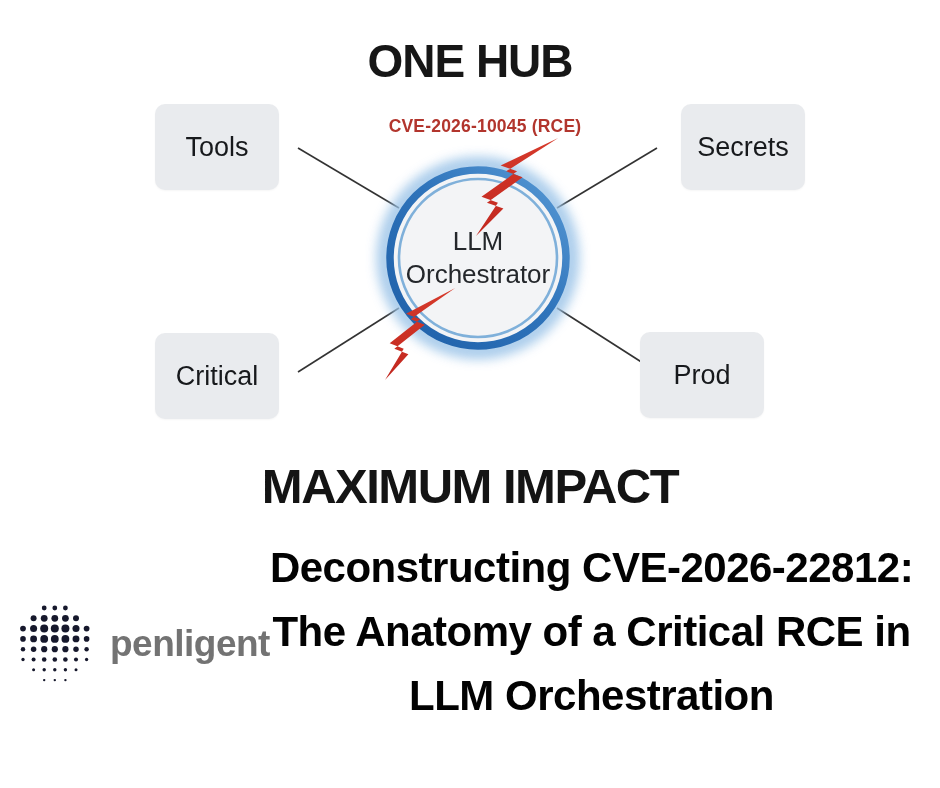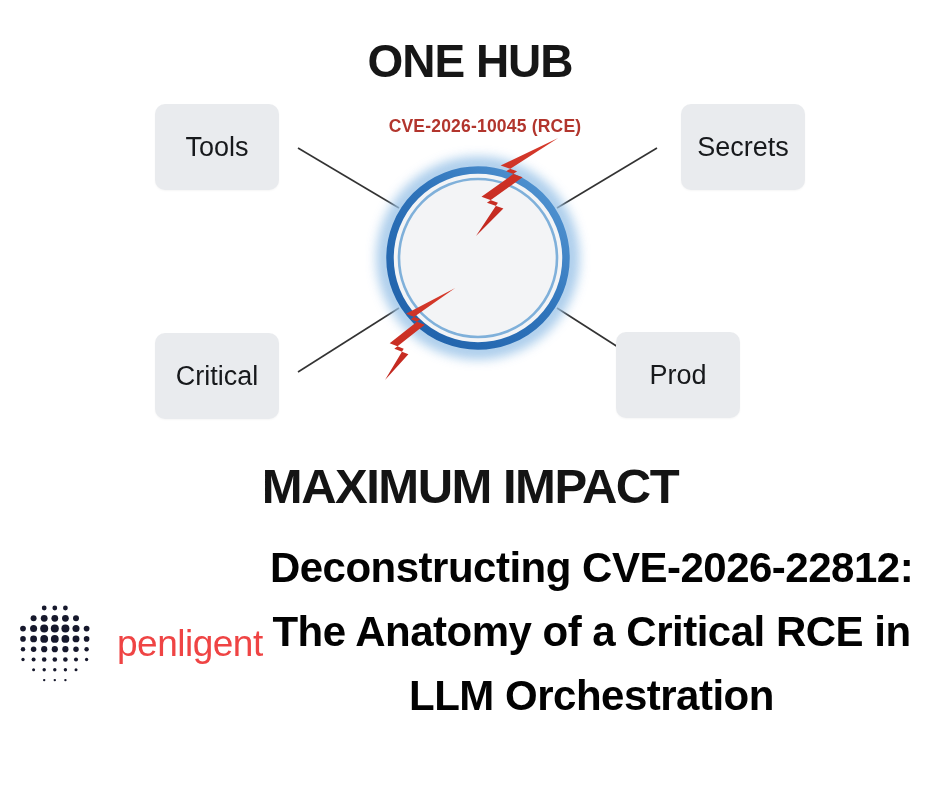--- a/index.html
+++ b/index.html
@@ -39,21 +39,21 @@
     display: flex;
     align-items: center;
     justify-content: center;
     font-size: 27px;
     color: #17191c;
     box-shadow: 0 1px 2px rgba(0,0,0,0.04);
   }
   .node-tools   { left: 155px; top: 104px; }
   .node-secrets { left: 648px; top: 104px; margin-left: 33px; }
   .node-plugins { left: 155px; top: 333px; }
-  .node-prod    { left: 616px; top: 332px; }
+  .node-prod    { left: 640px; top: 332px; }
 
   .cve-label {
     position: absolute;
     left: 335px; top: 116px;
     width: 300px;
     text-align: center;
     font-size: 17.5px;
     font-weight: 600;
     color: #b2352d;
     letter-spacing: 0.2px;
@@ -81,24 +81,24 @@
   
   .brand-block {
     position: absolute;
     left: 15px; top: 600px;
     display: flex;
     align-items: center;
   }
   .brand-logo { width: 80px; height: 88px; display: block; }
   .brand-name {
     font-size: 37px;
-    font-weight: 400;
-    color: #ef4444;
+    font-weight: 700;
+    color: #737373;
     letter-spacing: -0.5px;
-    margin-left: 22px;
+    margin-left: 15px;
   }
   .headline {
     position: absolute;
     left: 243px; top: 536px;
     width: 697px;
     text-align: center;
     font-size: 42px;
     line-height: 64px;
     font-weight: 700;
     color: #020202;
@@ -156,20 +156,21 @@
   <div class="node-box node-secrets">
     <span>Secrets</span>
   </div>
   <div class="node-box node-plugins">
     <span>Critical</span>
   </div>
   <div class="node-box node-prod">
     <span>Prod</span>
   </div>
 
+  <div class="hub-label">LLM Orchestrator</div>
 
   <div class="bottom-title">MAXIMUM IMPACT</div>
 
   <div class="brand-block">
     <svg class="brand-logo" viewBox="0 0 80 86" aria-hidden="true">
       <g id="logo-dots" fill="#16182c">
           <circle cx="29.2" cy="7" r="2.40"></circle>
           <circle cx="39.8" cy="7" r="2.40"></circle>
           <circle cx="50.4" cy="7" r="2.40"></circle>
           <circle cx="18.6" cy="17.3" r="2.99"></circle>

